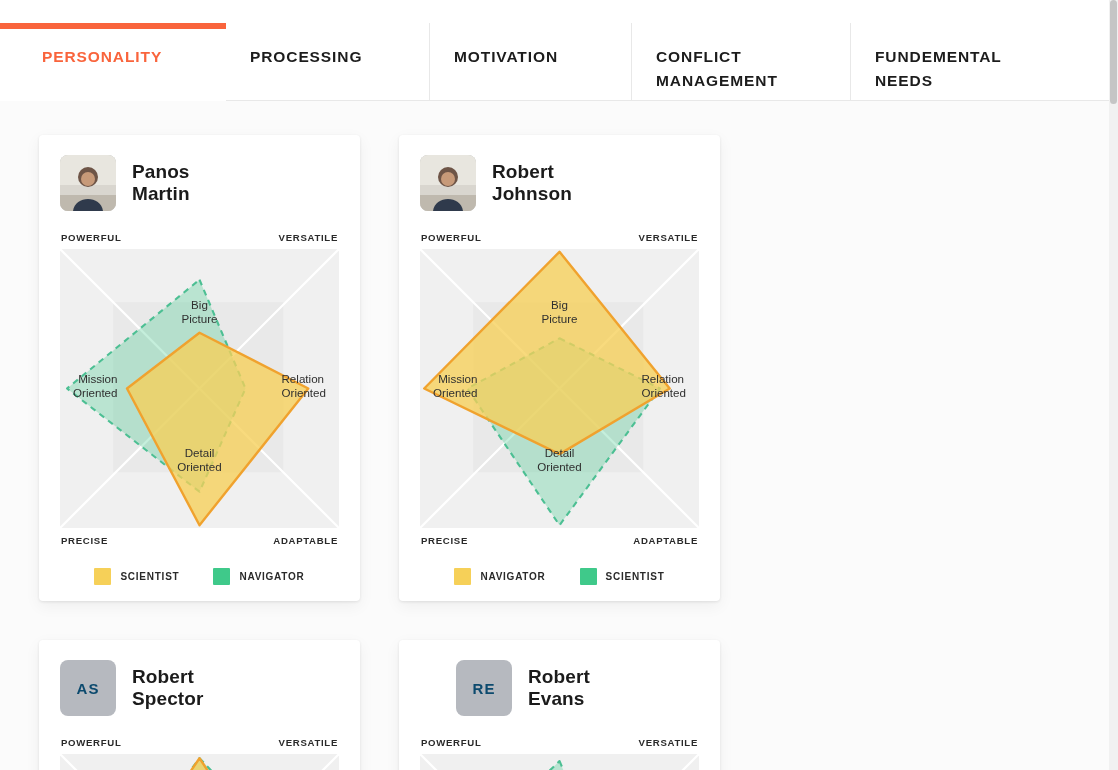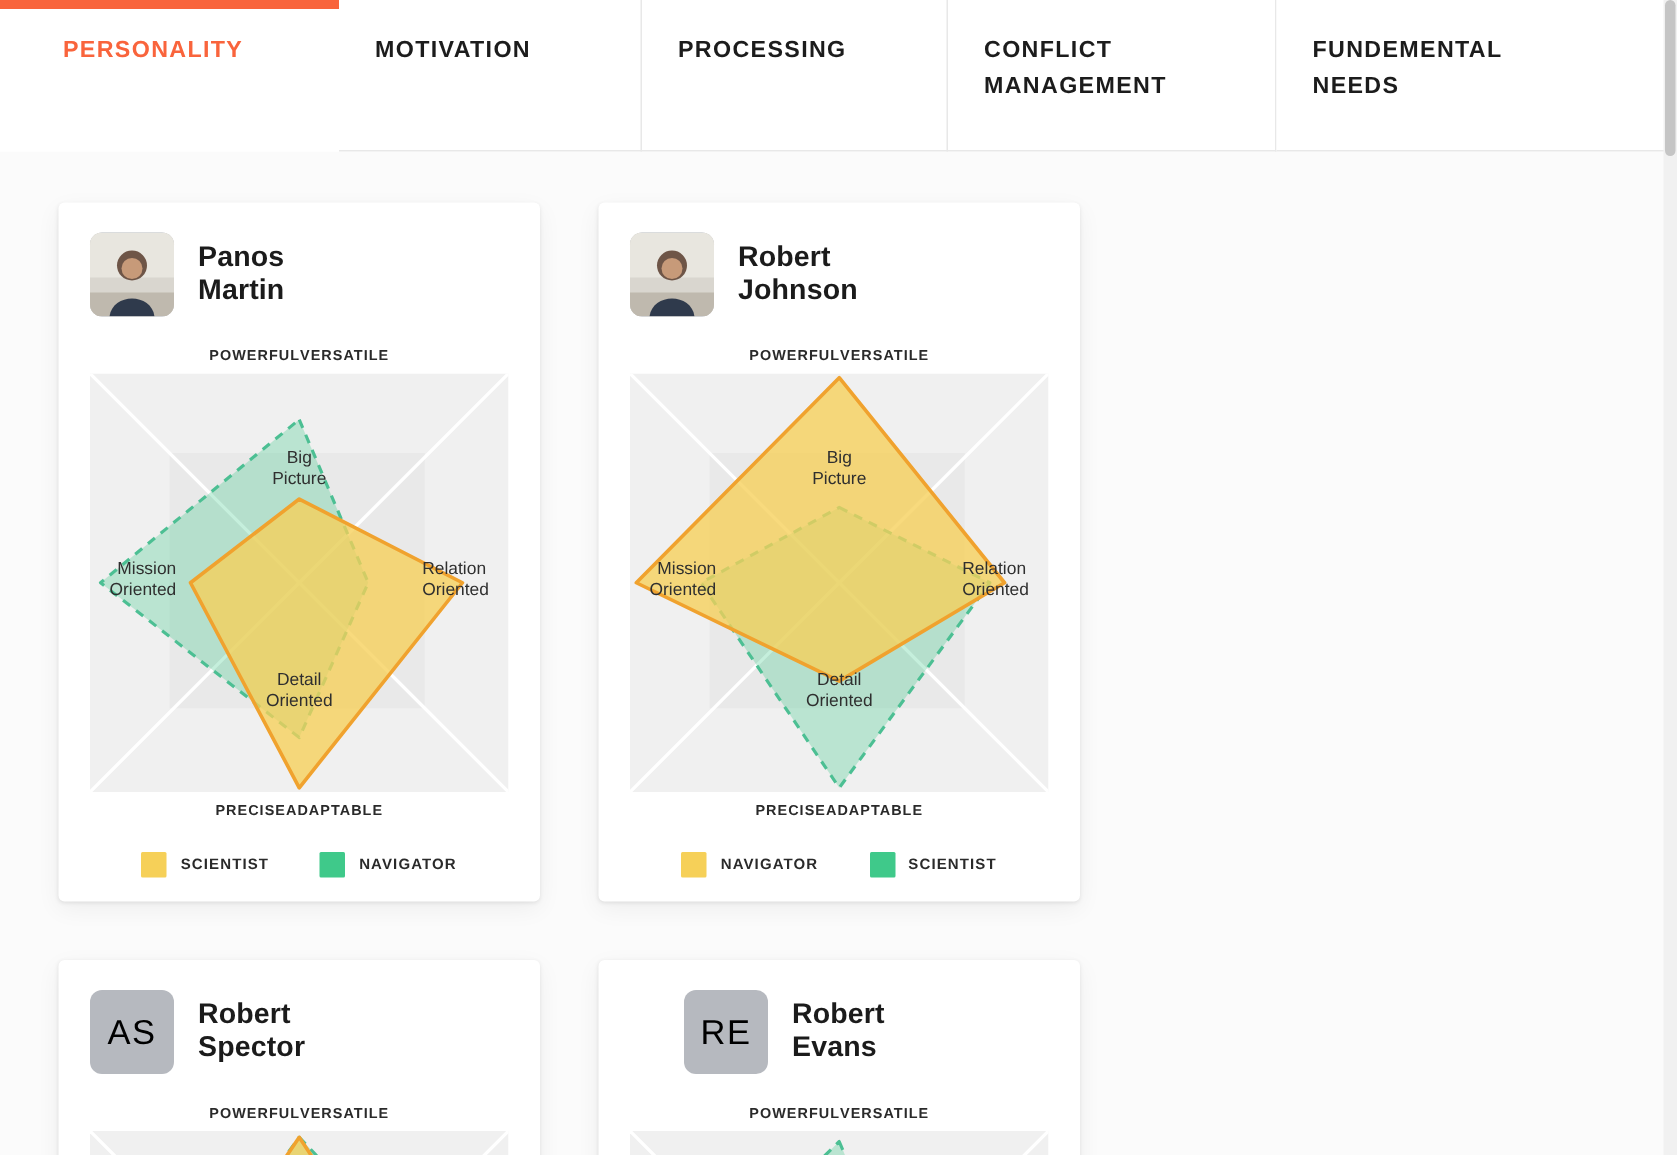--- a/index.html
+++ b/index.html
@@ -32,20 +32,21 @@
 
   .tab {
     position: relative;
     padding: 22px 24px 0 24px;
     background: #ffffff;
     display: flex;
     align-items: flex-start;
     cursor: pointer;
     border-right: 1px solid #e8e8e8;
     border-bottom: 1px solid #e8e8e8;
+    margin-top: 23px;
   }
 
   .tab.active {
     border-bottom: none;
     border-right: none;
     padding-left: 42px;
     width: 226px;
     flex: 0 0 226px;
   }
 
@@ -107,43 +108,43 @@
     flex: 0 0 56px;
     border-radius: 8px;
     overflow: hidden;
     background: #b6b9bf;
     display: flex;
     align-items: center;
     justify-content: center;
   }
 
   .avatar-initials {
-    font-size: 23px;
-    font-weight: 400;
-    color: #000000;
+    font-size: 15px;
+    font-weight: 700;
+    color: #0c4a6e;
     letter-spacing: 1px;
   }
 
   .avatar svg { display: block; width: 56px; height: 56px; }
 
   .person-name {
     font-size: 19px;
     font-weight: 700;
     color: #1b1b1b;
     line-height: 1.16;
     white-space: pre-line;
     letter-spacing: 0.1px;
   }
 
   
   .chart-wrap { position: relative; }
 
   .corner-row {
     display: flex;
-    justify-content: center;
+    justify-content: space-between;
     font-size: 9.6px;
     font-weight: 700;
     letter-spacing: 0.7px;
     color: #2a2a2a;
   }
   .corner-row.top    { margin-bottom: 6px; padding: 0 1px; }
   .corner-row.bottom { margin-top: 7px; padding: 0 1px; }
 
   .radar { display: block; width: 279px; height: 279px; }
 
@@ -186,25 +187,25 @@
 </style>
 </head>
 <body>
 
 <div class="page">
 
   <div class="tabbar">
     <div class="tab active">
       <span class="tab-label">PERSONALITY</span>
     </div>
+    <div class="tab tab-processing">
+      <span class="tab-label">PROCESSING</span>
+    </div>
     <div class="tab tab-motivation">
       <span class="tab-label">MOTIVATION</span>
-    </div>
-    <div class="tab tab-processing">
-      <span class="tab-label">PROCESSING</span>
     </div>
     <div class="tab tab-conflict">
       <span class="tab-label">CONFLICT
 MANAGEMENT</span>
     </div>
     <div class="tab tab-fundamental">
       <span class="tab-label">FUNDEMENTAL
 NEEDS</span>
     </div>
   </div>

